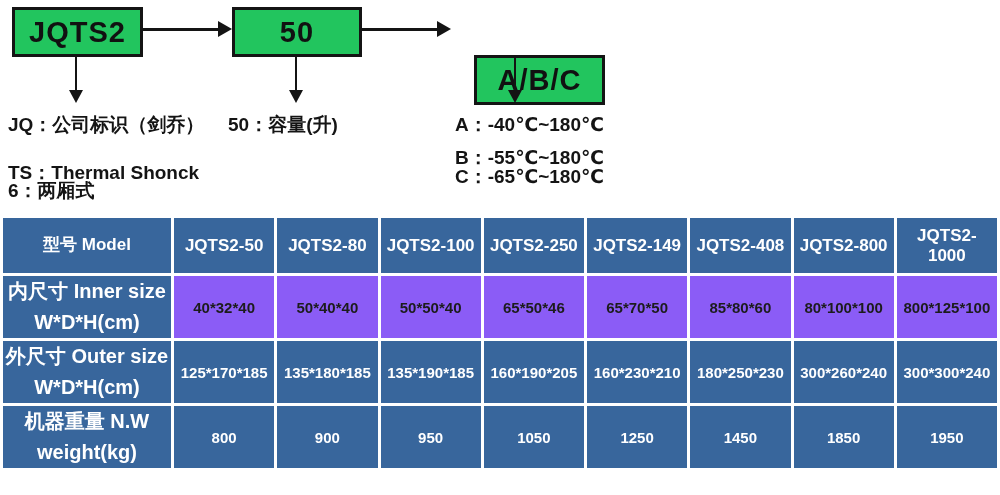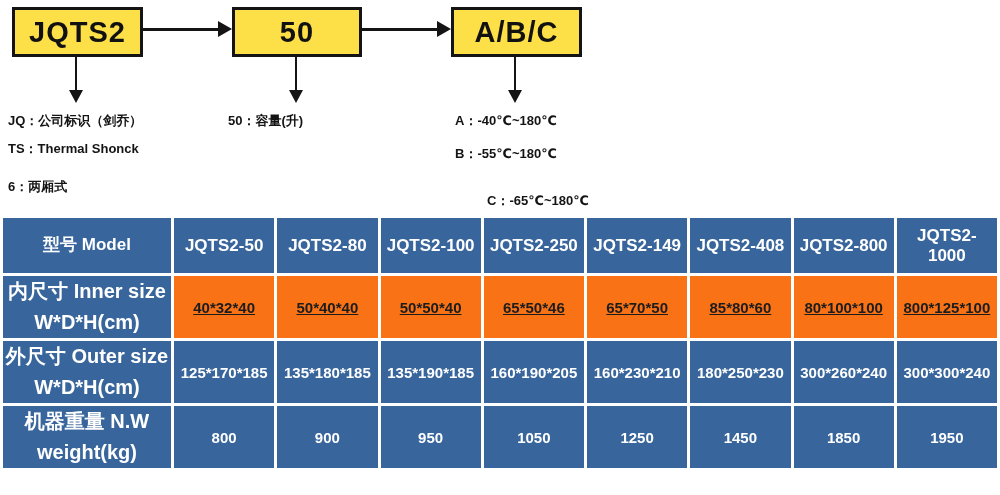--- a/index.html
+++ b/index.html
@@ -5,27 +5,27 @@
   html,body{margin:0;padding:0;}
   body{
     width:1000px;height:495px;overflow:hidden;position:relative;
     background:#ffffff;
     font-family:"Liberation Sans","DejaVu Sans",sans-serif;
     -webkit-font-smoothing:antialiased;
   }
   
   .code-box{
     position:absolute;top:7px;height:44px;
-    border:3px solid #141414;background:#fde047;
+    border:3px solid #141414;background:#22c55e;
     display:flex;align-items:center;justify-content:center;
     font-size:29px;font-weight:bold;color:#111;letter-spacing:1px;
   }
   #box-1{left:12px;width:125px;}
   #box-2{left:232px;width:124px;}
-  #box-3{left:451px;width:125px;}
+  #box-3{left:474px;width:125px;margin-top:48px;}
 
   .h-arrow-line{position:absolute;top:28px;height:3px;background:#141414;}
   #h-line-1{left:143px;width:76px;}
   #h-line-2{left:362px;width:76px;}
   .h-arrow-head{
     position:absolute;top:21px;width:0;height:0;
     border-top:8px solid transparent;border-bottom:8px solid transparent;
     border-left:14px solid #141414;
   }
   #h-head-1{left:218px;}
@@ -38,42 +38,42 @@
   .v-arrow-head{
     position:absolute;top:90px;width:0;height:0;
     border-left:7px solid transparent;border-right:7px solid transparent;
     border-top:13px solid #141414;
   }
   #v-head-1{left:69px;}
   #v-head-2{left:289px;}
   #v-head-3{left:508px;}
 
   .legend-line{
-    position:absolute;font-size:13px;font-weight:bold;color:#141414;white-space:nowrap;
+    position:absolute;font-size:19px;font-weight:bold;color:#141414;white-space:nowrap;
   }
   #legend-co-1{left:8px;top:112px;}
-  #legend-co-2{left:8px;top:140px;}
+  #legend-co-2{left:8px;top:160px;}
   #legend-co-3{left:8px;top:178px;}
   #legend-cap-1{left:228px;top:112px;}
   #legend-t-1{left:455px;top:112px;}
   #legend-t-2{left:455px;top:145px;}
-  #legend-t-3{left:455px;top:192px;margin-left:32px;}
+  #legend-t-3{left:455px;top:164px;}
 
   
   table.spec{
     position:absolute;left:0;top:215px;width:1000px;
     border-collapse:separate;border-spacing:3px;table-layout:fixed;
     background:#ffffff;
   }
   table.spec td{
     text-align:center;vertical-align:middle;font-weight:bold;
     padding:0 2px;overflow:hidden;
   }
   td.blue{background:#38669C;color:#ffffff;}
-  td.light{background:#f97316;color:#1c1c1c;text-decoration:underline;}
+  td.light{background:#8b5cf6;color:#1c1c1c;}
   tr.r-head td{height:55px;font-size:17px;}
   tr.r-inner td{height:54px;}
   tr.r-outer td{height:52px;}
   tr.r-cap td{height:58px;}
   tr.r-weight td{height:60px;}
   td.row-label{font-size:20px;line-height:1.55;}
   td.val{font-size:15px;}
   col.c-label{width:168px;}
 </style>
 </head>

